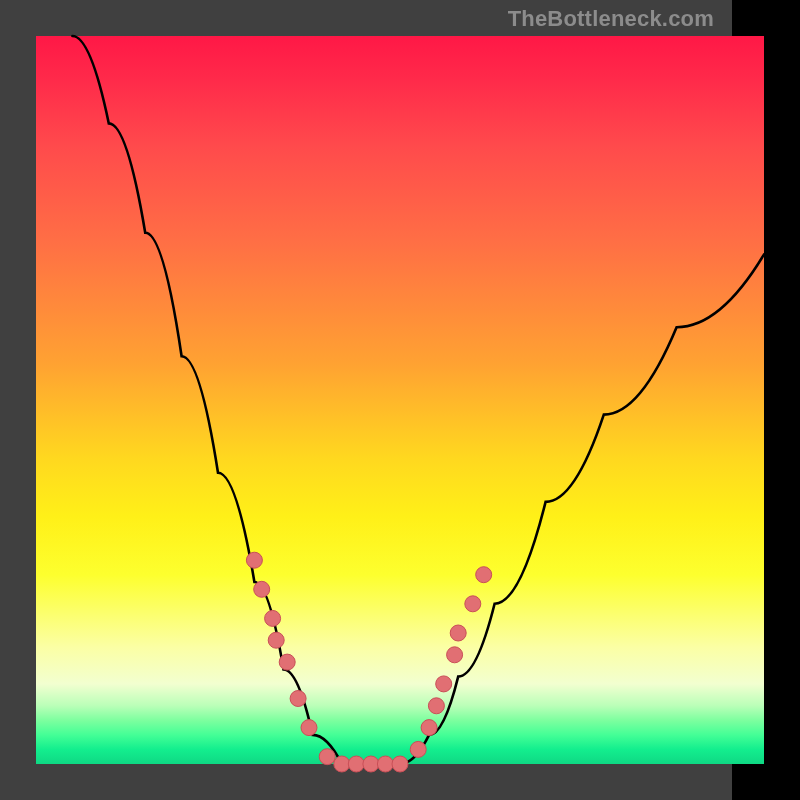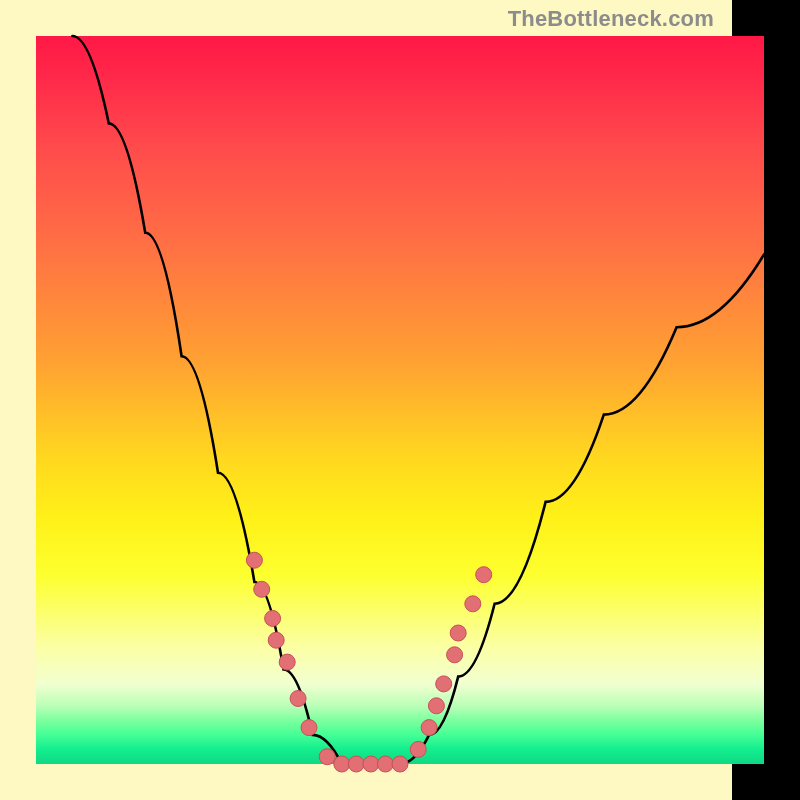--- a/index.html
+++ b/index.html
@@ -7,21 +7,21 @@
     padding: 0;
     width: 800px;
     height: 800px;
     background: #000000;
     overflow: hidden;
   }
   .container {
     position: relative;
     width: 732px;
     height: 800px;
-    background: #fef9c3;
+    background: #404040;
   }
   .watermark {
     position: absolute;
     top: 6px;
     right: 18px;
     font-family: Arial, Helvetica, sans-serif;
     font-size: 22px;
     font-weight: 600;
     color: #8c8c8c;
     letter-spacing: 0.2px;

